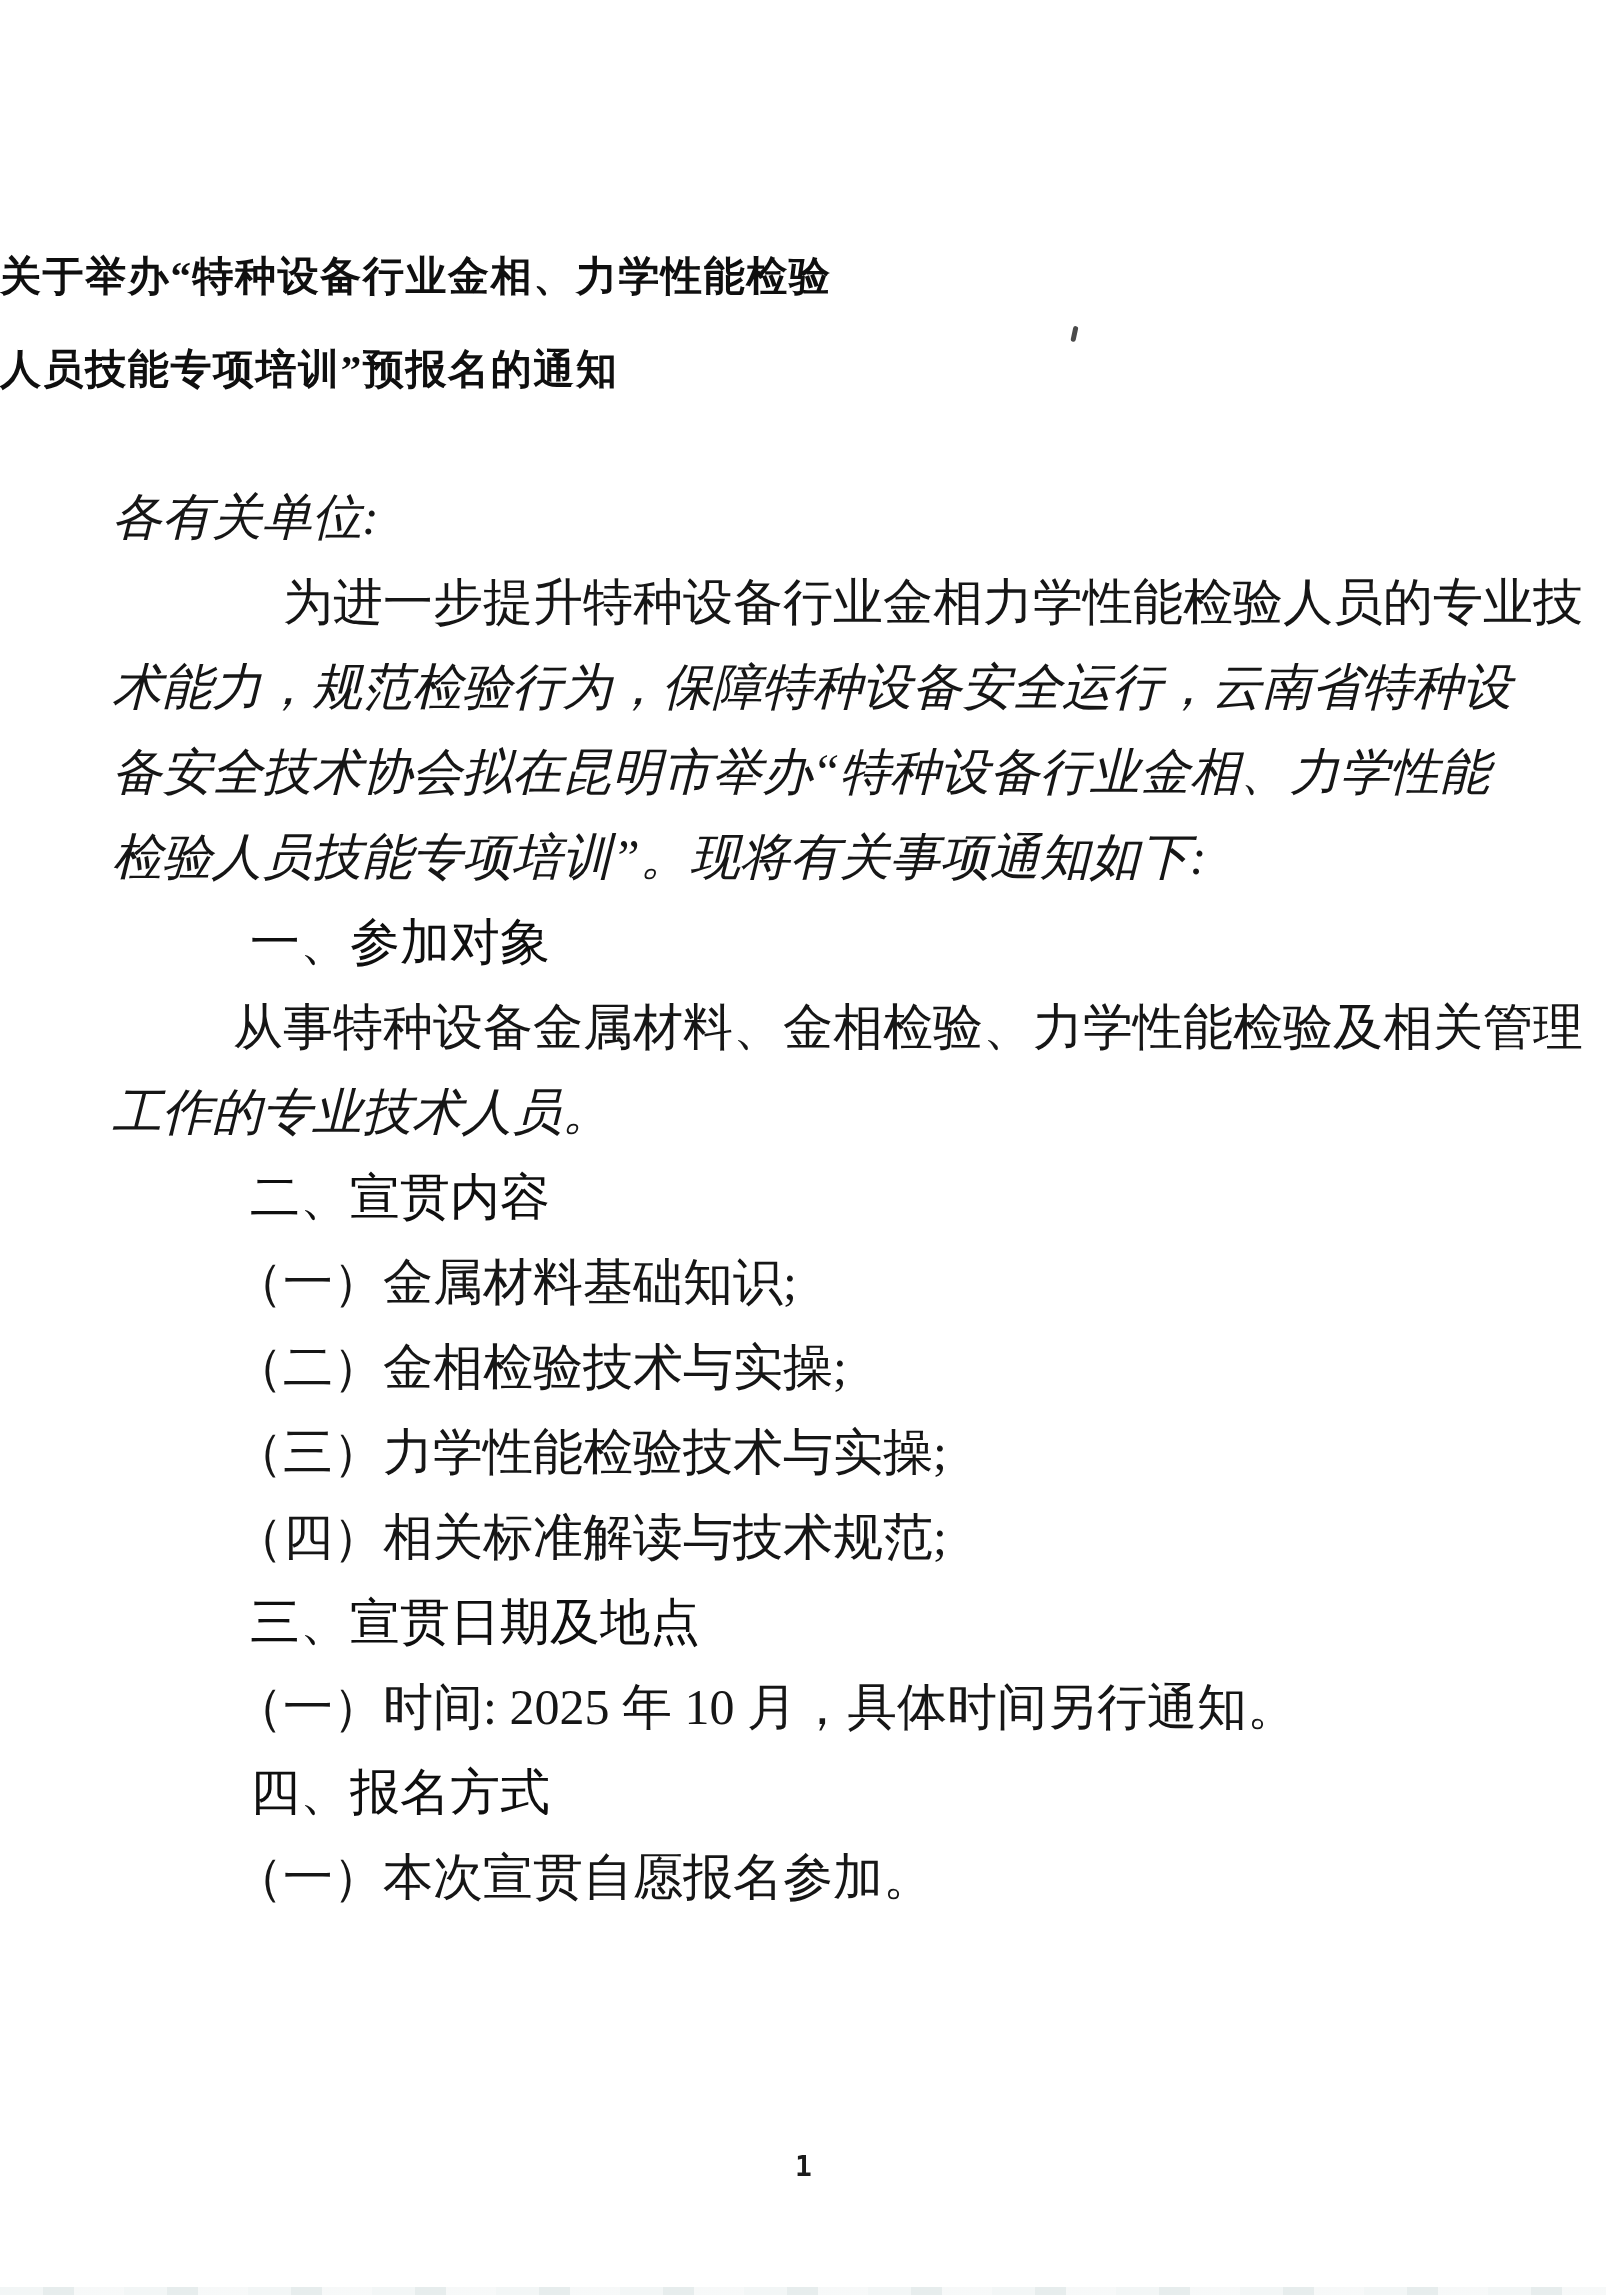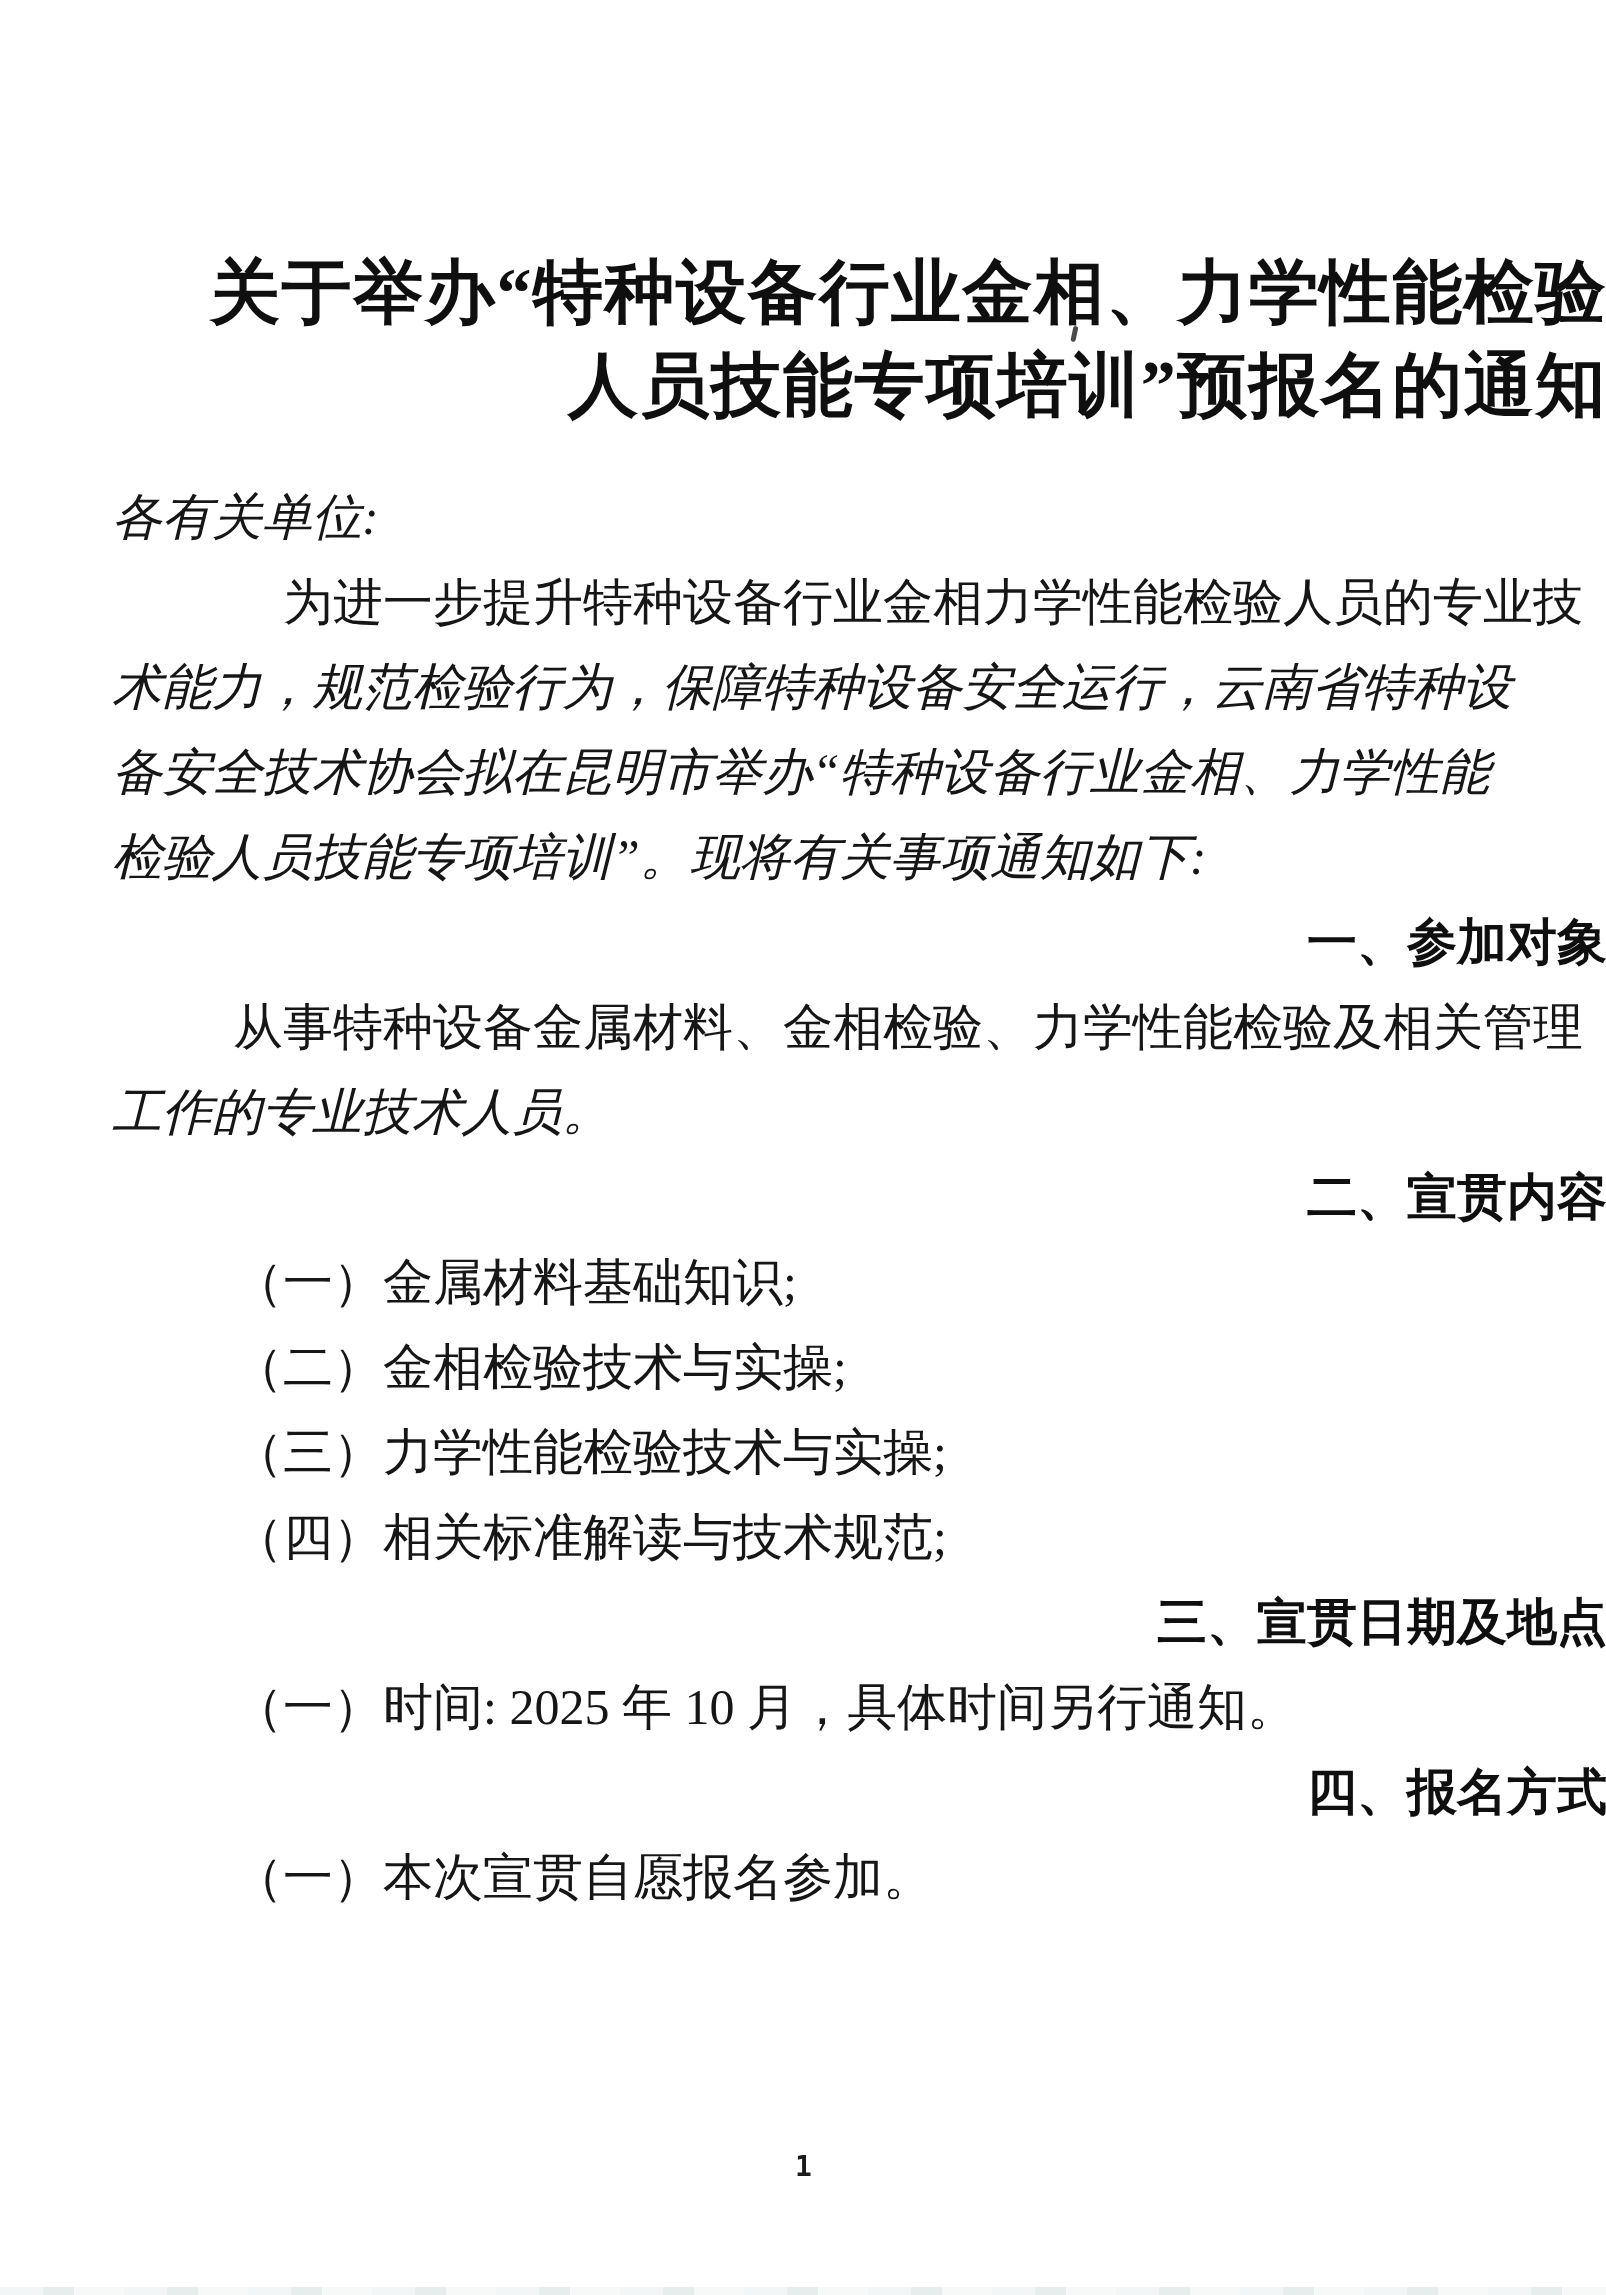--- a/index.html
+++ b/index.html
@@ -12,46 +12,46 @@
     width: 1607px;
     height: 2295px;
     margin: 0 auto;
     background: #ffffff;
     color: #141414;
     font-family: "Liberation Serif", "DejaVu Serif", serif;
     overflow: hidden;
   }
   .title-block {
     position: absolute;
-    top: 246px;
+    top: 230px;
     left: 0;
     width: 100%;
-    text-align: right;
-    font-size: 70px;
+    text-align: left;
+    font-size: 41px;
     font-weight: bold;
     line-height: 93px;
     letter-spacing: 1.6px;
     color: #0f0f0f;
   }
   .body-block {
     position: absolute;
     top: 475px;
     left: 0;
     width: 100%;
     font-size: 50px;
     color: #161616;
   }
   .line {
     height: 85px;
     line-height: 85px;
     white-space: pre;
   }
   .l-flush { margin-left: 112px; font-style: italic; }
   .l-first { margin-left: 283px; }
-  .l-head  { margin-left: 250px; font-weight: bold; color: #0f0f0f; text-align: right; }
+  .l-head  { margin-left: 250px; font-weight: normal; color: #0f0f0f; }
   .l-item  { margin-left: 233px; }
   .page-number {
     position: absolute;
     top: 2150px;
     left: 0;
     width: 100%;
     text-align: center;
     font-size: 28px;
     font-weight: bold;
     font-family: "DejaVu Sans Mono", monospace;

